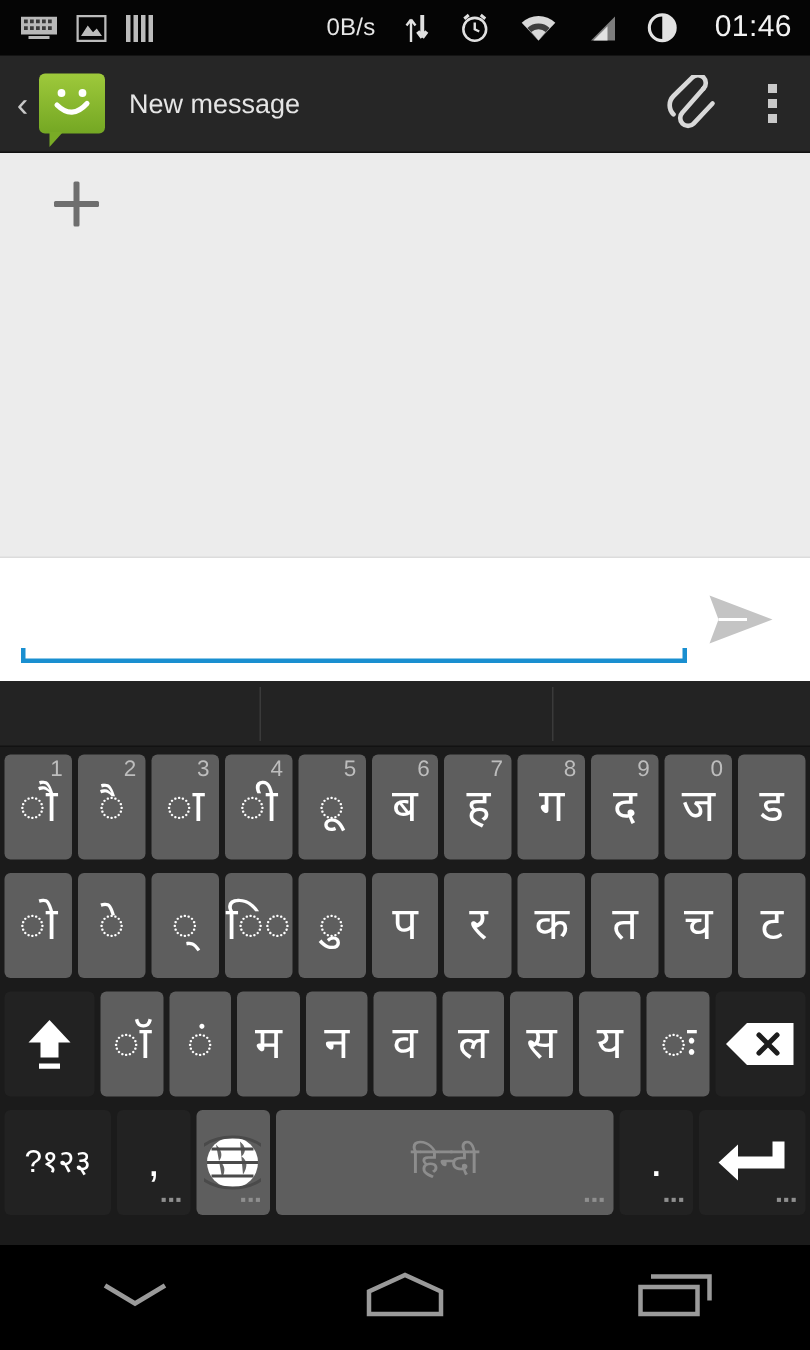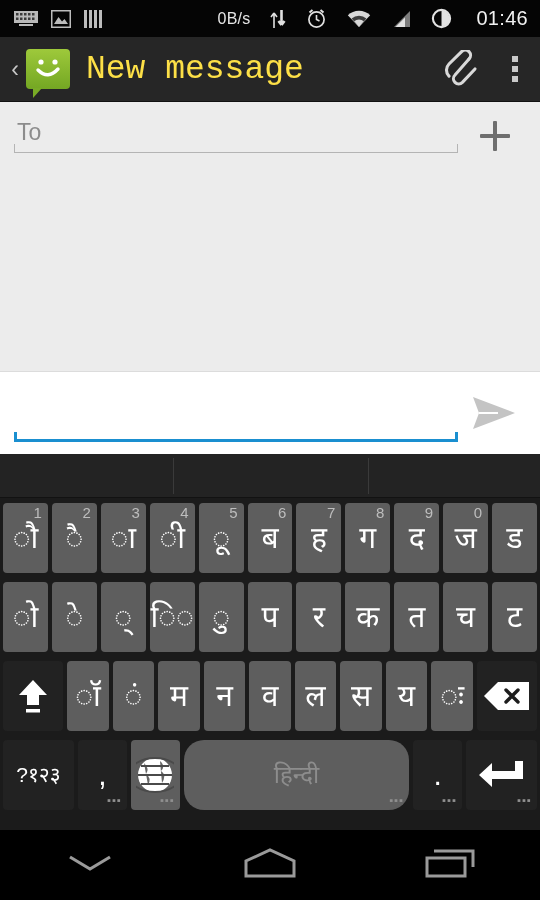--- a/index.html
+++ b/index.html
@@ -41,22 +41,22 @@
     background:linear-gradient(#9ec93b,#74a723);
     border-radius:4px; flex:none;
   }
   .ab-appicon:after {
     content:""; position:absolute; bottom:-9px; left:7px;
     border-left:9px solid #79ab26;
     border-bottom:10px solid transparent;
   }
   .ab-face { position:absolute; inset:0; }
   .ab-title {
-    color:#fde047; font-size:33px; margin-left:16px;
-    font-weight:400; white-space:nowrap;font-family:Liberation Mono, monospace;
+    color:#e5e5e5; font-size:18px; margin-left:16px;
+    font-weight:400; white-space:nowrap;
   }
   .ab-actions { margin-left:auto; display:flex; align-items:center; gap:26px; }
   .ab-clip { width:34px; height:38px; }
   .ab-overflow { display:flex; flex-direction:column; gap:4px; padding:2px 8px; }
   .ab-overflow i { display:block; width:6px; height:6px; background:#c9c9c9; }
 
   
   .recipients {
     position:absolute; top:102px; left:0; width:540px; height:68px;
     background:#ececec;
@@ -128,21 +128,21 @@
   .key.dark { background:#222; }
   .key .num {
     position:absolute; top:2px; right:6px;
     font-size:15px; color:#bdbdbd; line-height:1;
   }
   .key .dots {
     position:absolute; bottom:4px; right:5px;
     font-size:11px; color:#8f8f8f; letter-spacing:1px; line-height:1;
   }
   .key .glyph { display:block; }
-  .key.spacebar { flex:4.6; color:#8d8d8d; font-size:24px;border-radius:20px; }
+  .key.spacebar { flex:4.6; color:#8d8d8d; font-size:24px; }
   .key.shift, .key.del, .key.enter, .key.sym { flex:1.45; }
   .key.sym { font-size:21px; }
   .key.comma, .key.period { flex:1; font-size:30px; }
 
   .shift-ico { position:relative; width:38px; height:40px; }
   .del-ico { width:48px; height:32px; }
   .enter-ico { width:50px; height:36px; }
   .globe-ico { width:38px; height:38px; }
 
   
@@ -235,24 +235,20 @@
       </span>
       <span class="ab-overflow">
         <i></i>
           <i></i>
           <i></i>
       </span>
     </div>
   </div>
 
   <div class="recipients">
-    <div class="to-wrap">
-      <div class="to-field">To</div>
-      <div class="to-underline"></div>
-    </div>
     <span class="add-btn"></span>
   </div>
 
   <div class="convo"></div>
 
   <div class="compose">
     <div class="msg-wrap">
       <div class="msg-underline"></div>
     </div>
     <span class="send-btn">

